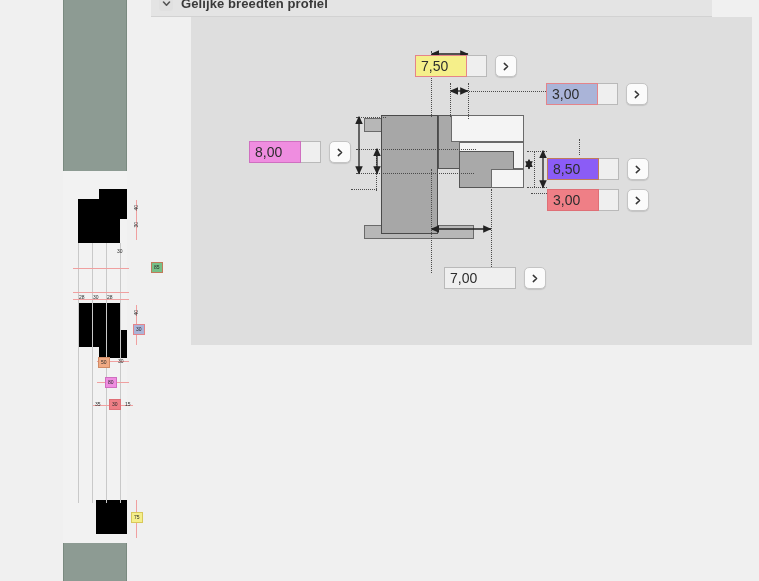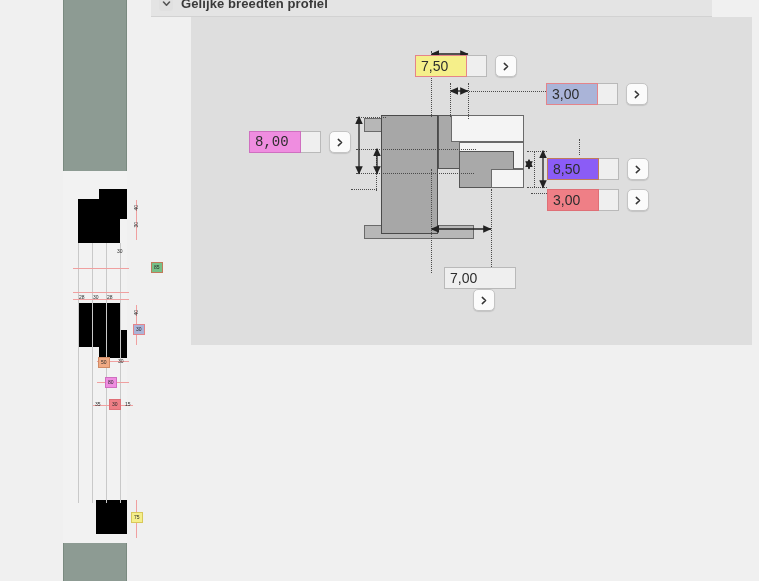--- a/index.html
+++ b/index.html
@@ -321,21 +321,21 @@
       <div class="field-box">
         <div class="field-val hl" style="background:#aab4d8;border-color:#e4848a;">3,00</div>
       </div>
       <div class="arrow-btn">
         <svg width="8" height="9" viewBox="0 0 8 9">
             <path d="M2.3 1.4 L5.6 4.5 L2.3 7.6" stroke="#333" stroke-width="1.5" fill="none" stroke-linecap="round" stroke-linejoin="round"></path>
           </svg>
       </div>
     </div>
 
-    <div class="field" style="left:58px;top:114px;font-family:Liberation Mono, monospace;">
+    <div class="field" style="left:58px;top:124px;">
       <div class="field-box">
         <div class="field-val hl" style="background:#ef8de0;border-color:#cf6fc0;">8,00</div>
       </div>
       <div class="arrow-btn">
         <svg width="8" height="9" viewBox="0 0 8 9">
             <path d="M2.3 1.4 L5.6 4.5 L2.3 7.6" stroke="#333" stroke-width="1.5" fill="none" stroke-linecap="round" stroke-linejoin="round"></path>
           </svg>
       </div>
     </div>
 
@@ -355,21 +355,21 @@
       <div class="field-box">
         <div class="field-val hl" style="background:#ef7f86;border-color:#df6f76;">3,00</div>
       </div>
       <div class="arrow-btn">
         <svg width="8" height="9" viewBox="0 0 8 9">
             <path d="M2.3 1.4 L5.6 4.5 L2.3 7.6" stroke="#333" stroke-width="1.5" fill="none" stroke-linecap="round" stroke-linejoin="round"></path>
           </svg>
       </div>
     </div>
 
-    <div class="field" style="left:253px;top:250px;flex-direction:column;">
+    <div class="field" style="left:253px;top:250px;">
       <div class="field-box">
         <div class="field-val">7,00</div>
       </div>
       <div class="arrow-btn">
         <svg width="8" height="9" viewBox="0 0 8 9">
             <path d="M2.3 1.4 L5.6 4.5 L2.3 7.6" stroke="#333" stroke-width="1.5" fill="none" stroke-linecap="round" stroke-linejoin="round"></path>
           </svg>
       </div>
     </div>
 

